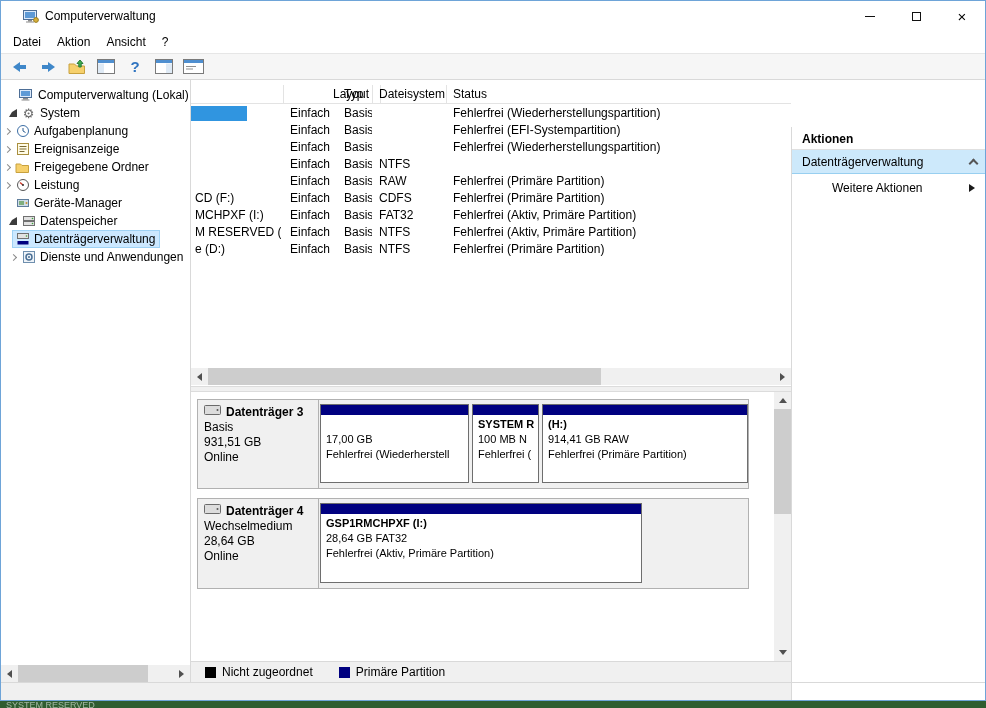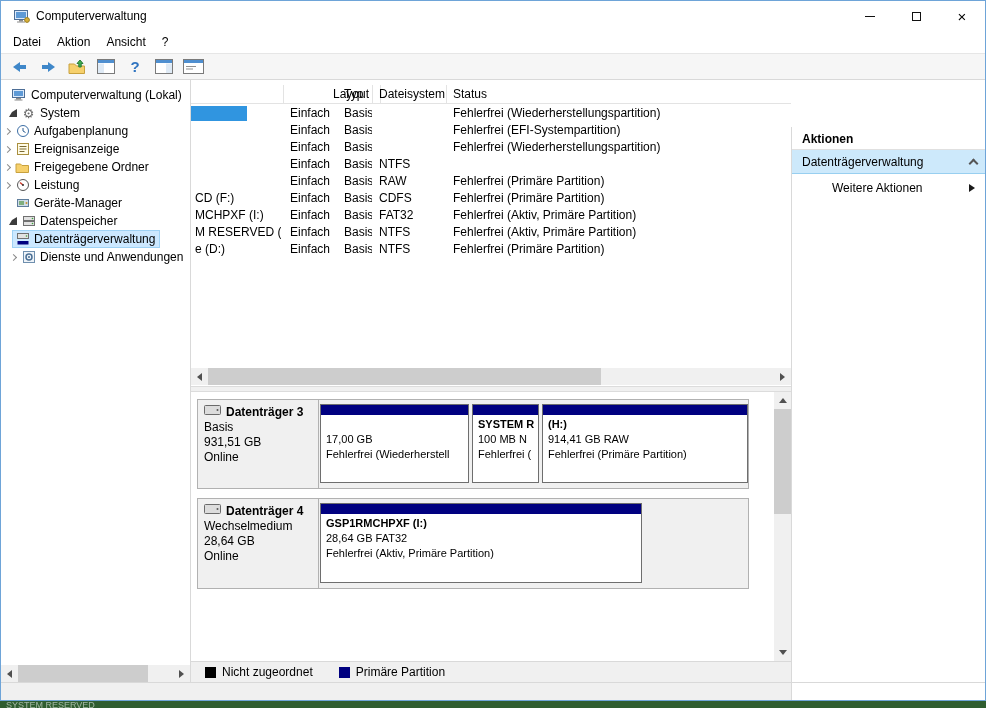--- a/index.html
+++ b/index.html
@@ -2,21 +2,21 @@
 <html><head>
 <meta charset="utf-8">
 <style>
   * { margin:0; padding:0; box-sizing:border-box; }
   html,body { width:986px; height:708px; background:#fff; }
   body { font-family:"Liberation Sans", sans-serif; font-size:12px; color:#000; }
   .screen { position:relative; width:986px; height:708px; overflow:hidden; }
   .window { position:absolute; top:0; left:0; width:986px; height:701px; background:#fff; border:1px solid #6ea4d8; overflow:hidden; }
 
   
-  .titlebar { position:absolute; top:0; left:4px; right:0; height:30px; background:#fff; display:flex; align-items:center; }
+  .titlebar { position:absolute; top:0; left:13px; right:0; height:30px; background:#fff; display:flex; align-items:center; }
   .title-icon { margin:0 6px 0 9px; display:inline-flex; }
   .title-text { font-size:12px; }
   .win-controls { position:absolute; right:0; top:0; height:30px; display:flex; }
   .win-btn { width:46px; height:30px; display:flex; align-items:center; justify-content:center; cursor:default; }
   .glyph-min { width:10px; border-top:1px solid #111; display:inline-block; }
   .glyph-max { width:9px; height:9px; border:1px solid #111; display:inline-block; }
   .glyph-close { font-size:15px; line-height:15px; }
 
   
   .menubar { position:absolute; top:30px; left:0; right:0; height:22px; background:#fff; display:flex; align-items:center; padding-left:4px; }
@@ -32,21 +32,21 @@
   .help-q { color:#2f74c0; font-weight:bold; font-size:15px; }
 
   
   .tree-pane { position:absolute; top:79px; left:0; width:190px; height:602px; background:#fff; border-right:1px solid #d9d9d9; overflow:hidden; }
   .center-pane { position:absolute; top:79px; left:190px; width:600px; height:602px; background:#fff; overflow:hidden; }
   .actions-pane { position:absolute; top:79px; left:790px; width:196px; height:602px; background:#fff; border-left:1px solid #d9d9d9; overflow:hidden;margin-top:47px; }
 
   
   .tree-items { position:absolute; top:6px; left:0; right:0; }
   .tree-row { height:18px; display:flex; align-items:center; white-space:nowrap; }
-  .lv0 { padding-left:9px; } .lv1 { padding-left:6px; } .lv2 { }
+  .lv0 { padding-left:16px; } .lv1 { padding-left:6px; } .lv2 { }
   .chev { width:12px; height:12px; flex:none; display:inline-flex; align-items:center; justify-content:center; }
   .chev.collapsed i { width:5px; height:5px; border-top:1px solid #8a8a8a; border-right:1px solid #8a8a8a; transform:rotate(45deg); display:block; }
   .chev.expanded i { width:0; height:0; border:3px solid transparent; border-right:5px solid #3c3c3c; border-bottom:5px solid #3c3c3c; display:block; }
   .node { display:inline-flex; align-items:center; gap:4px; padding:1px 4px 1px 2px; }
   .tree-row.selected .node { background:#cce8ff; outline:1px solid #9fd2f5; }
   .ticon { display:inline-flex; width:15px; justify-content:center; flex:none; }
   .gear-glyph { font-size:13px; color:#6b6b6b; line-height:13px; }
 
   
   .sb { background:#f0f0f0; position:absolute; }

